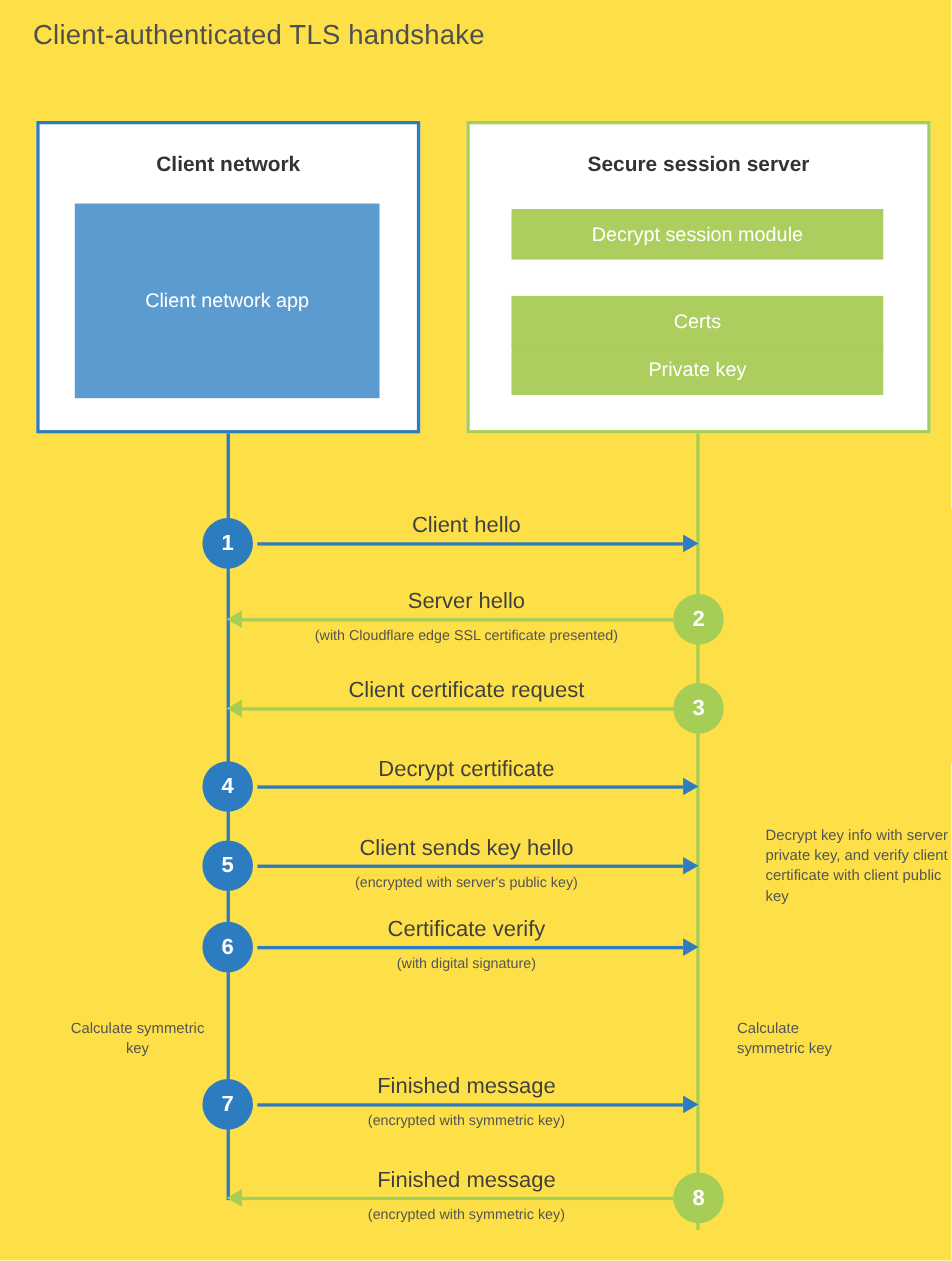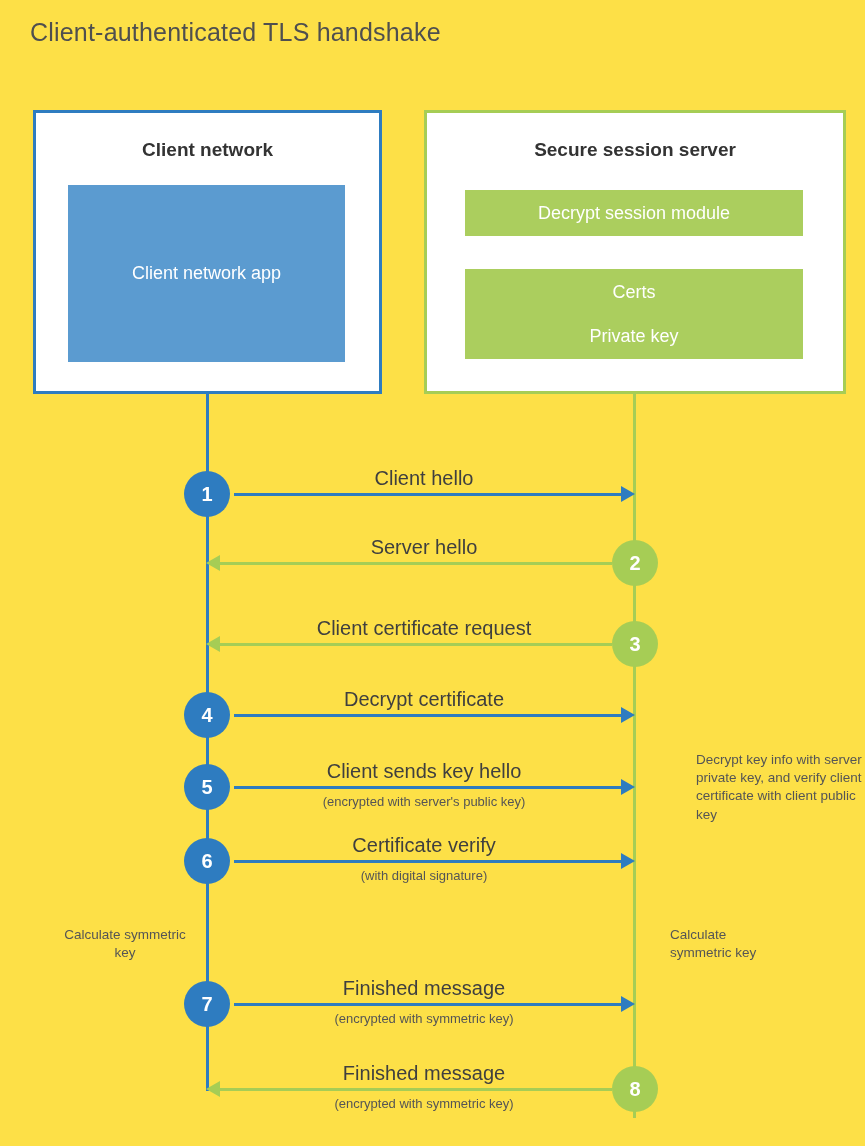--- a/index.html
+++ b/index.html
@@ -90,20 +90,21 @@
 
   <div class="circle blue" style="top:471px">1</div>
   <div class="hline blue to-right" style="top:493px"></div>
   <div class="head right" style="top:486px"></div>
   <div class="msg-label" style="top:467px">Client hello</div>
 
   <div class="circle green" style="top:540px">2</div>
   <div class="hline green to-left" style="top:562px"></div>
   <div class="head left" style="top:555px"></div>
   <div class="msg-label" style="top:536px">Server hello</div>
+  <div class="msg-sub" style="top:570px">(with Cloudflare edge SSL certificate presented)</div>
 
   <div class="circle green" style="top:621px">3</div>
   <div class="hline green to-left" style="top:643px"></div>
   <div class="head left" style="top:636px"></div>
   <div class="msg-label" style="top:617px">Client certificate request</div>
 
   <div class="circle blue" style="top:692px">4</div>
   <div class="hline blue to-right" style="top:714px"></div>
   <div class="head right" style="top:707px"></div>
   <div class="msg-label" style="top:688px">Decrypt certificate</div>

